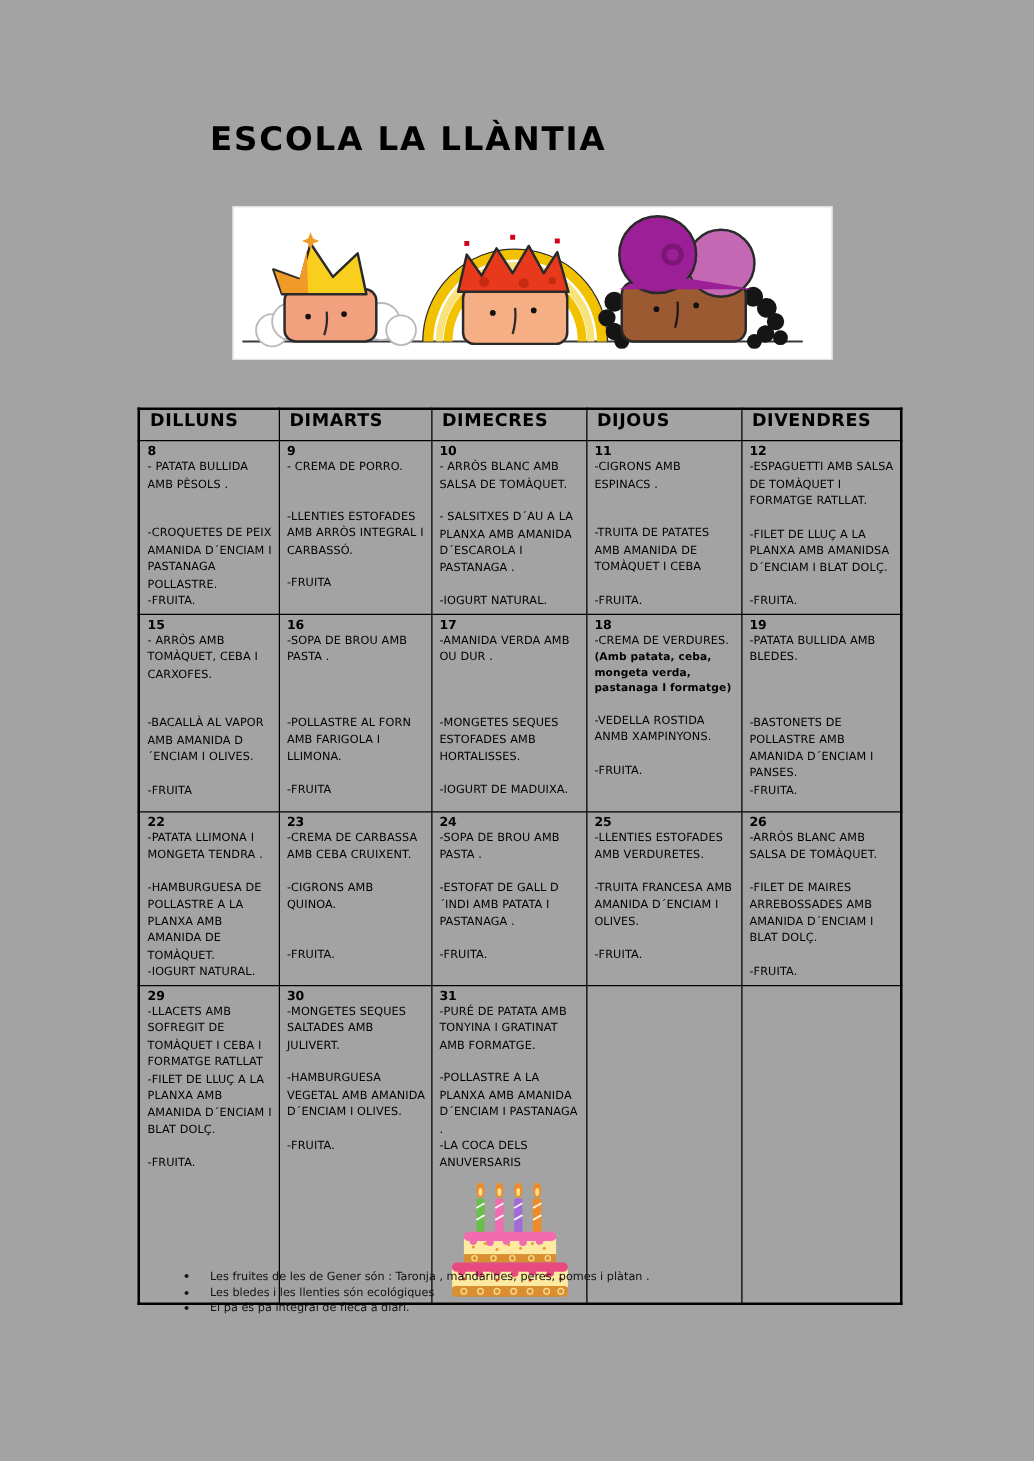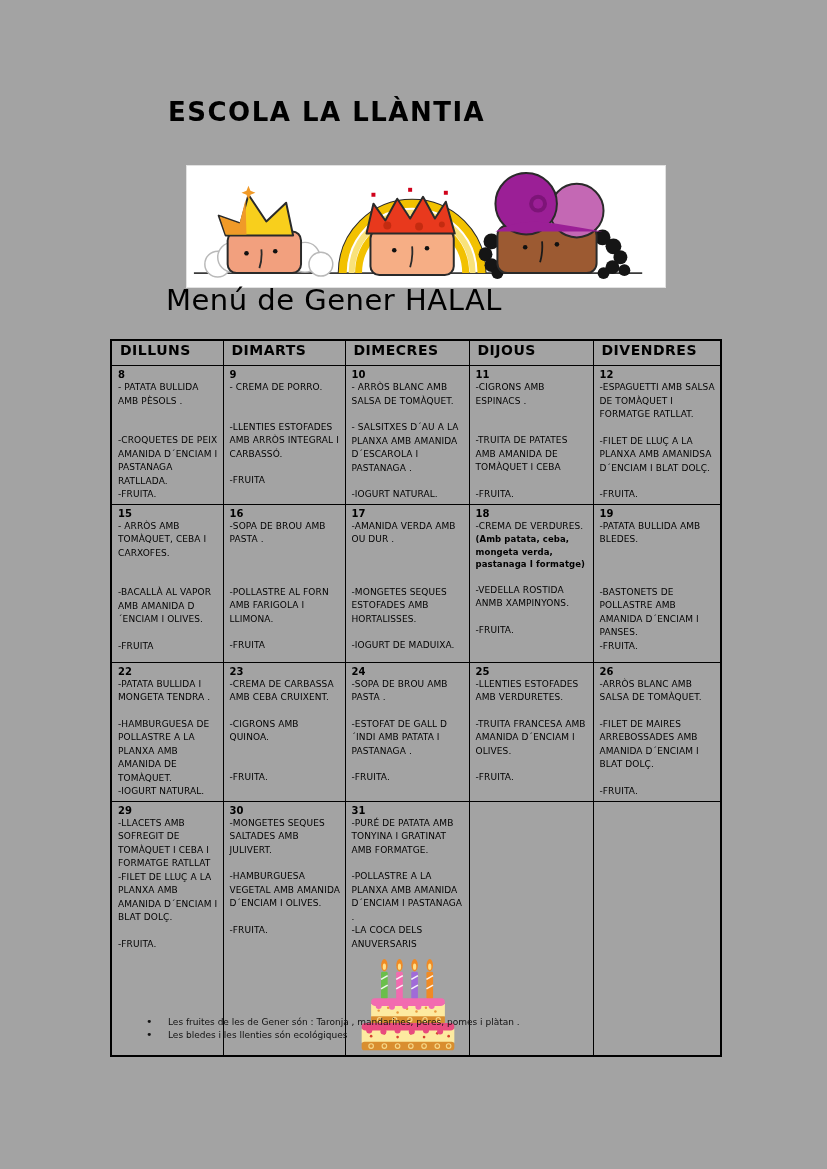--- a/index.html
+++ b/index.html
@@ -14,21 +14,21 @@
   .kings-box{
     position:absolute;left:186px;top:165px;width:478px;height:121px;
     border:1px solid #e2e2e2;background:#fff;
   }
   .kings-box svg{display:block;width:100%;height:100%;}
   .menu-title{
     position:absolute;left:166px;top:283px;font-size:29px;font-weight:normal;
     letter-spacing:0.5px;white-space:nowrap;
   }
   table.menu{
-    position:absolute;left:110px;top:339px;width:610px;
+    position:absolute;left:110px;top:326px;width:610px;
     border-collapse:collapse;table-layout:fixed;
     border:2px solid #000;
     padding-left:48px;
   }
   table.menu th,table.menu td{border:1px solid #000;vertical-align:top;}
   table.menu th{
     height:22px;text-align:left;padding:1px 4px 1px 8px;
     font-size:14px;font-weight:bold;letter-spacing:0.5px;
   }
   table.menu td{padding:2px 4px 2px 6px;}
@@ -116,21 +116,20 @@
         <path d="M310,66 q25,-14 60,-8 q25,4 48,8 z" fill="#9b1f96"></path>
         <circle cx="353" cy="38" r="9" fill="#7d1478"></circle>
         <circle cx="353" cy="38" r="5" fill="#9b1f96"></circle>
         <circle cx="340" cy="82" r="2.3" fill="#111"></circle>
         <circle cx="372" cy="79" r="2.3" fill="#111"></circle>
         <path d="M357,76 q1,11 -2,21" fill="none" stroke="#1a1a1a" stroke-width="1.8"></path>
       </g>
     </svg>
   </div>
 
-  <div class="menu-title">Menú de Gener HALAL</div>
 
   <table class="menu">
     <colgroup>
       <col style="width:112px">
         <col style="width:122px">
         <col style="width:124px">
       <col style="width:124px">
         <col style="width:128px">
     </colgroup>
     <thead>
@@ -142,21 +141,21 @@
           <th>DIVENDRES</th>
         </tr>
     </thead>
     <tbody id="menu-body">
         <tr class="week-0">
           <td>
             <div class="date">8</div>
             <div class="item">- PATATA BULLIDA AMB PÈSOLS .</div>
             <div class="spacer"></div>
             <div class="spacer"></div>
-            <div class="item">-CROQUETES DE PEIX AMANIDA D´ENCIAM I PASTANAGA RATLLADA.</div>
+            <div class="item">-CROQUETES DE PEIX AMANIDA D´ENCIAM I PASTANAGA POLLASTRE.</div>
             <div class="item">-FRUITA.</div>
           </td>
           <td>
             <div class="date">9</div>
             <div class="item">- CREMA DE PORRO.</div>
             <div class="spacer"></div>
             <div class="spacer"></div>
             <div class="item">-LLENTIES ESTOFADES AMB ARRÒS INTEGRAL I CARBASSÓ.</div>
             <div class="spacer"></div>
             <div class="item">-FRUITA</div>
@@ -232,21 +231,21 @@
             <div class="spacer"></div>
             <div class="spacer"></div>
             <div class="spacer"></div>
             <div class="item">-BASTONETS DE POLLASTRE AMB AMANIDA D´ENCIAM I PANSES.</div>
             <div class="item">-FRUITA.</div>
           </td>
         </tr>
         <tr class="week-2">
           <td>
             <div class="date">22</div>
-            <div class="item">-PATATA BULLIDA I MONGETA TENDRA .</div>
+            <div class="item">-PATATA LLIMONA I MONGETA TENDRA .</div>
             <div class="spacer"></div>
             <div class="item">-HAMBURGUESA DE POLLASTRE A LA PLANXA AMB AMANIDA DE TOMÀQUET.</div>
             <div class="item">-IOGURT NATURAL.</div>
           </td>
           <td>
             <div class="date">23</div>
             <div class="item">-CREMA DE CARBASSA AMB CEBA CRUIXENT.</div>
             <div class="spacer"></div>
             <div class="item">-CIGRONS AMB QUINOA.</div>
             <div class="spacer"></div>
@@ -391,15 +390,16 @@
 </td>
           <td></td>
           <td></td>
         </tr>
       </tbody>
   </table>
 
   <ul class="notes" id="notes-list">
       <li>Les fruites  de les de Gener són : Taronja , mandarines, peres, pomes i plàtan .</li>
       <li>Les bledes i les llenties  són ecológiques</li>
+      <li>El pa és pa integral de fleca a diari.</li>
     </ul>
 
 </div>
 
 </body></html>

